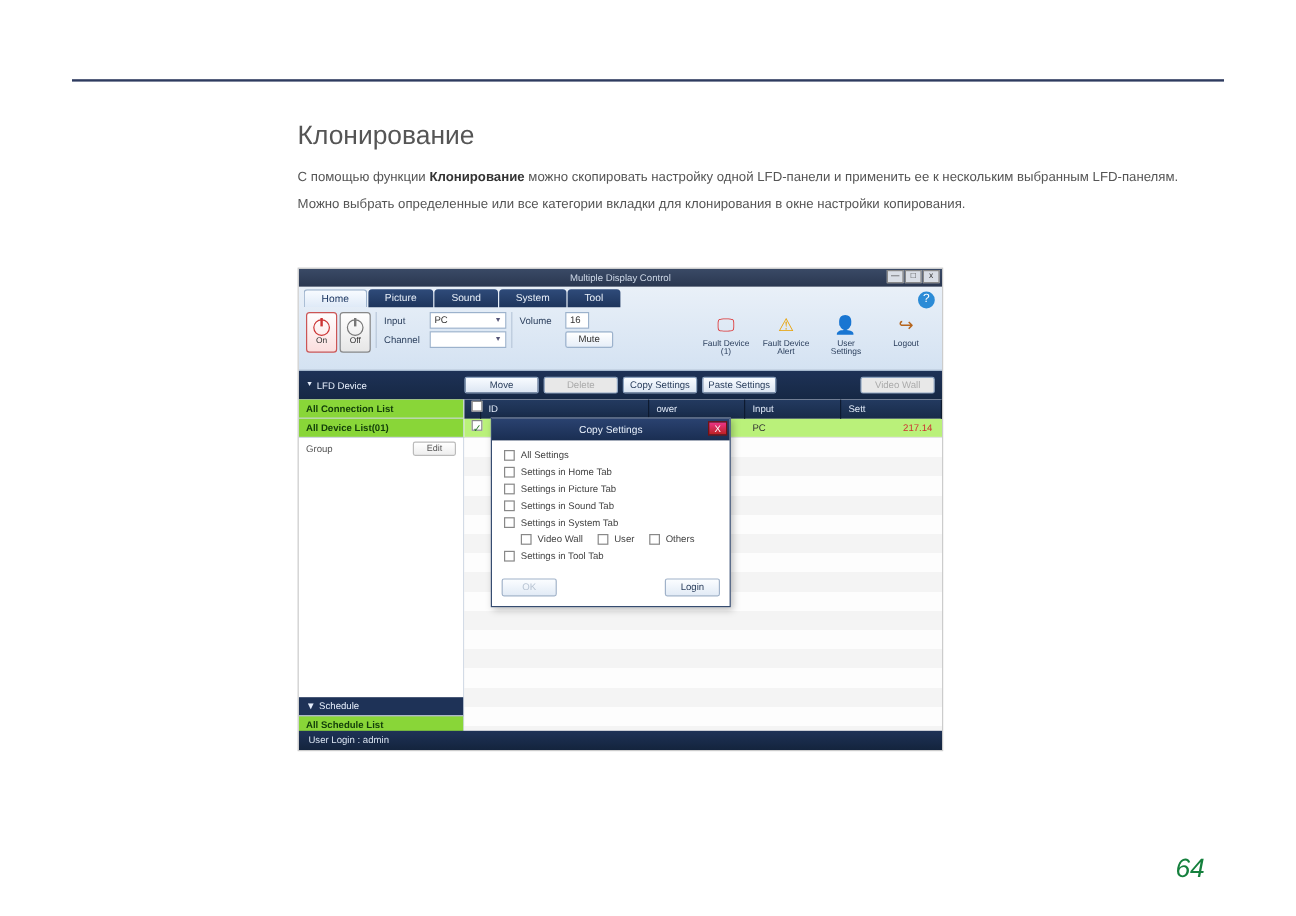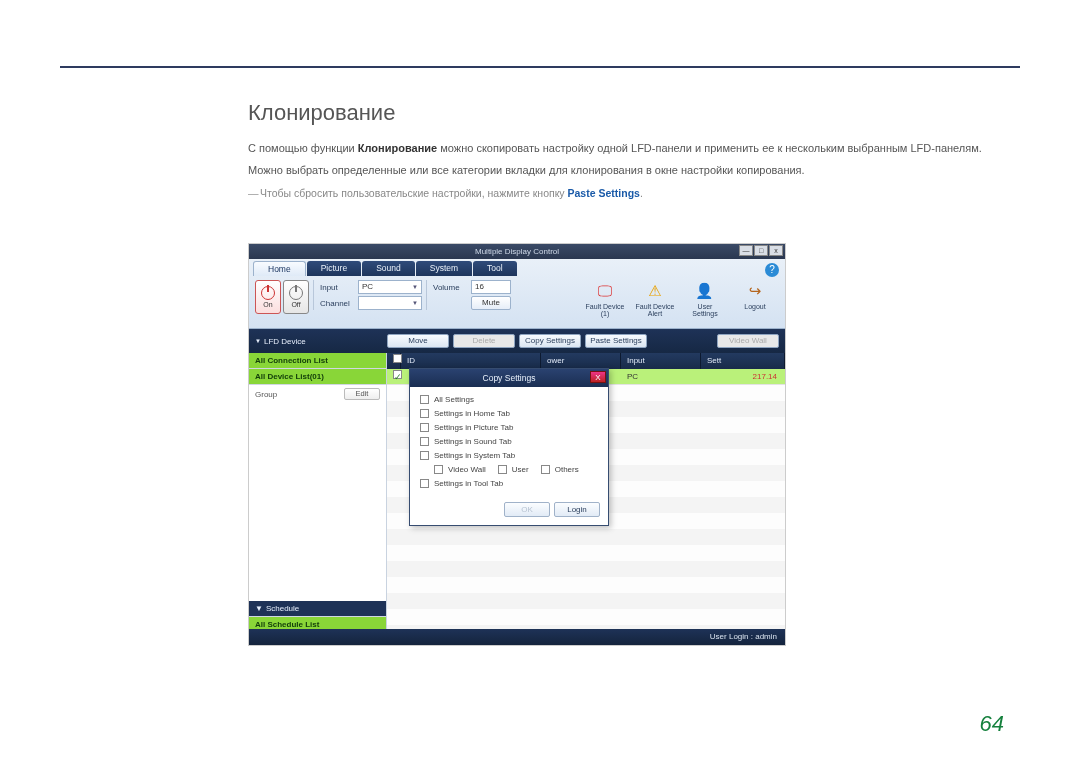--- a/index.html
+++ b/index.html
@@ -197,21 +197,21 @@
   .chk { width:14px; text-align:center; }
   .chk-ico { width:9px; height:9px; background:#fff; border:1px solid #888; display:inline-block; position:relative; }
   .chk-ico.on::after { content:"✓"; position:absolute; top:-2px; left:0; color:#2a7a2a; font-size:9px; }
   .stripes {
     position:absolute; top:32px; left:0; right:0; bottom:0;
     background: repeating-linear-gradient(#fdfdfd 0 16px, #f4f4f4 16px 32px);
   }
   .statusbar {
     position:absolute; bottom:0; left:0; right:0; height:16px;
     background:linear-gradient(#1e3257,#14243d);
-    color:#d9e3f0; font-size:8px; text-align:right; line-height:16px;
+    color:#d9e3f0; font-size:8px; line-height:16px;
     padding:0 8px;
   }
   
   .modal {
     position:absolute; top:124px; left:160px; width:200px;
     border:1px solid #364c70; background:#fff;
     box-shadow: 2px 2px 6px rgba(0,0,0,.25);
   }
   .modal-title {
     height:18px; background:linear-gradient(#2a4270,#1a2e52);
@@ -220,21 +220,21 @@
   }
   .modal-title .close {
     position:absolute; right:2px; top:2px; width:16px; height:12px;
     background:linear-gradient(#e38,#b22); color:#fff; font-size:8px;
     text-align:center; line-height:12px; border:1px solid #711;
   }
   .modal-body { padding:8px 10px; display:flex; flex-direction:column; gap:5px; }
   .opt { display:flex; align-items:center; gap:5px; font-size:8px; color:#444; }
   .cbox { width:9px; height:9px; border:1px solid #888; background:#fff; display:inline-block;}
   .sub-row { display:flex; gap:12px; padding-left:14px; }
-  .modal-ftr { display:flex; justify-content:flex-end; gap:4px; padding:6px 8px 8px; }
+  .modal-ftr { display:flex; justify-content:space-between; gap:4px; padding:6px 8px 8px; }
   .m-btn {
     width:46px; height:15px; border:1px solid #a0b2c9; border-radius:2px;
     background:linear-gradient(#fbfdff,#e2ebf6); font-size:8px; text-align:center;
     line-height:13px; color:#2a3e5c;
   }
   .m-btn.dis { color:#b7c3d2; }
   .page-number {
     position:absolute; bottom:26px; right:76px;
     font-size:22px; color:#15803d;font-style:italic;
   }
@@ -245,23 +245,20 @@
 <div class="top-rule"></div>
 
 <div class="content">
   <h2 class="section-title">Клонирование</h2>
 
   <p class="body-text">
     <span>С помощью функции </span><b>Клонирование</b><span> можно скопировать настройку одной LFD-панели и применить ее к нескольким выбранным LFD-панелям.</span>
   </p>
   <p class="body-text">Можно выбрать определенные или все категории вкладки для клонирования в окне настройки копирования.</p>
 
-  <p class="note-line">
-    <span>Чтобы сбросить пользовательские настройки, нажмите кнопку </span><span class="paste-link">Paste Settings</span><span>.</span>
-  </p>
 
   <div class="screenshot">
 
     <div class="titlebar">
       <span>Multiple Display Control</span>
       <div class="win-btns">
         <div class="win-btn">—</div>
         <div class="win-btn">□</div>
         <div class="win-btn">x</div>
       </div>
@@ -299,21 +296,21 @@
             <span class="lbl">Channel</span>
             <div class="dd">
               <span></span>
               <span class="arr">▼</span>
             </div>
           </div>
         </div>
         <div class="field-grp">
           <div class="field-row">
             <span class="lbl">Volume</span>
-            <div class="dd" style="width:40px">
+            <div class="dd" style="width:20px">
               <span>16</span>
             </div>
           </div>
           <div class="field-row">
             <span class="lbl"></span>
             <div class="mini-btn" style="width:40px">Mute</div>
           </div>
         </div>
         <div class="big-icons">
           <div class="big-ico">

